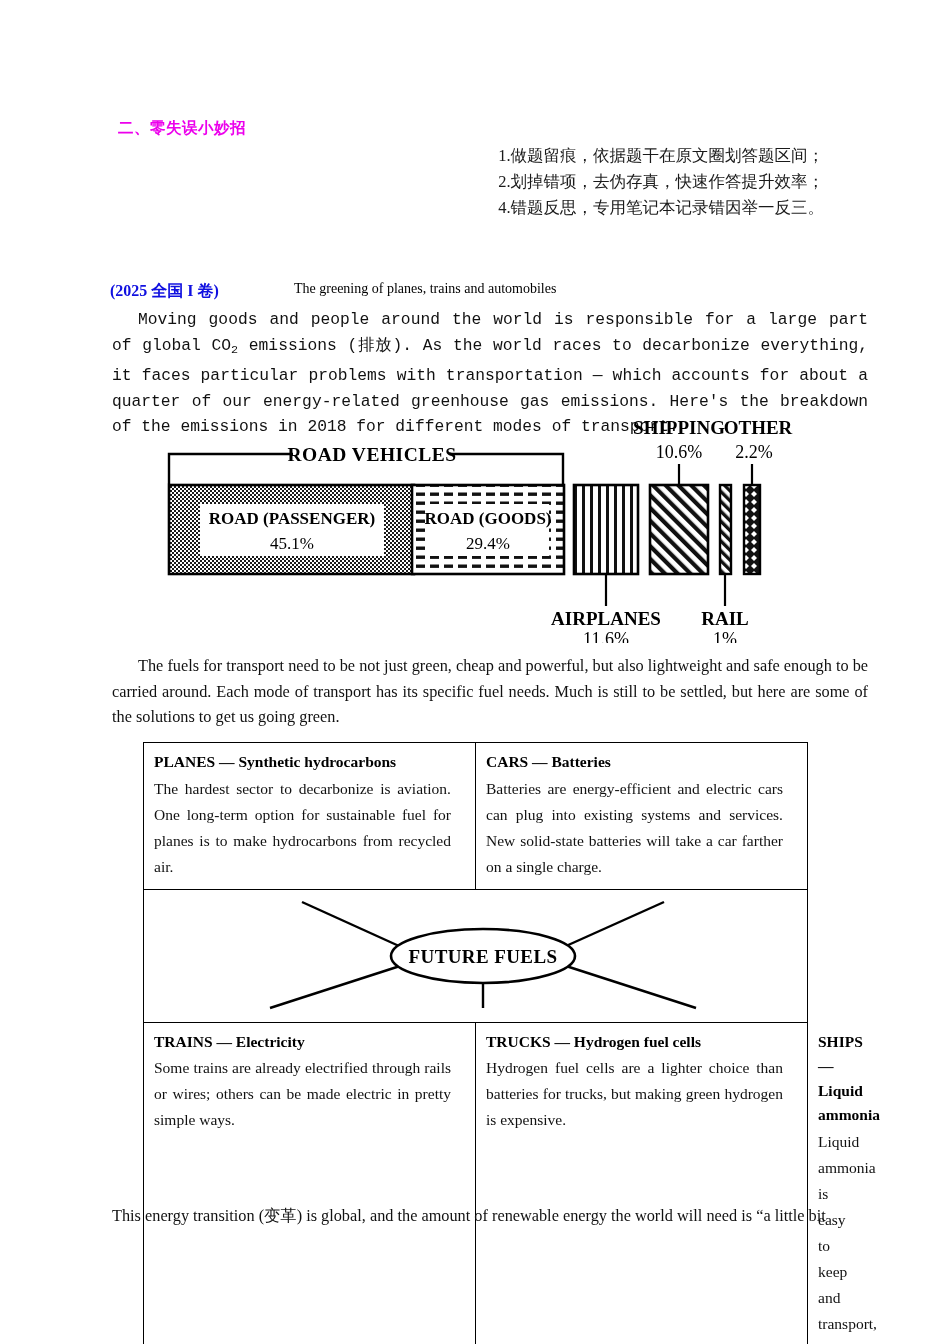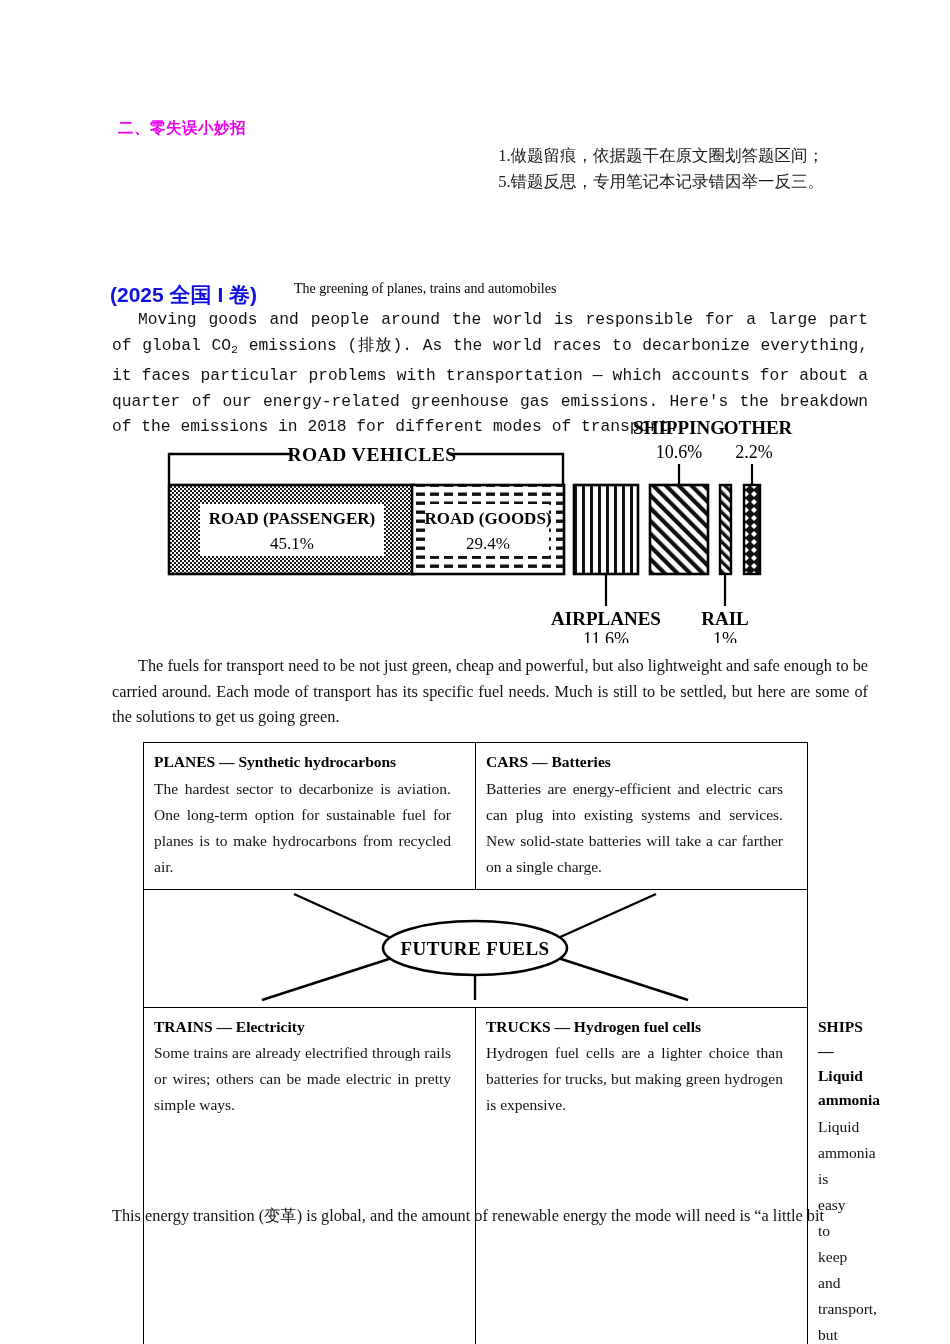--- a/index.html
+++ b/index.html
@@ -56,23 +56,23 @@
   
   .source-row {
     position: absolute;
     left: 110px; top: 281px;
     width: 760px;
     height: 22px;
   }
   .source-label {
     position: absolute;
     left: 0; top: 0;
-    font-family: Liberation Sans, sans-serif;
-    font-weight: bold;
-    font-size: 21px;
+    font-family: Liberation Serif, serif;
+    font-weight: bold;
+    font-size: 16px;
     color: #1010e0;
     white-space: nowrap;
   }
   .english-title {
     position: absolute;
     left: 184px; top: 0;
     font-family: "Liberation Serif", serif;
     font-weight: normal;
     font-size: 14px;
     color: #000;
@@ -126,33 +126,34 @@
     margin-bottom: 1px;
   }
   .cell-body {
     font-family: "Liberation Serif", serif;
     font-size: 15.5px;
     line-height: 26px;
     text-align: justify;
     text-justify: inter-word;
     color: #111;
   }
-  .middle-cell { padding: 0 !important; height: 118px; position: relative; margin-top: 36px; }
+  .middle-cell { padding: 8px !important; height: 118px; position: relative; margin-top: 36px; }
   .middle-cell svg { display:block; }
   .ships-cell { vertical-align: middle; }
 </style>
 </head>
 <body>
 
 <div class="page">
 
   <div class="tips-heading">二、零失误小妙招</div>
   <div class="tips-list">
     <div class="tip">1.做题留痕，依据题干在原文圈划答题区间；</div>
-    <div class="tip">5.错题反思，专用笔记本记录错因举一反三。</div>
+    <div class="tip">2.划掉错项，去伪存真，快速作答提升效率；</div>
+    <div class="tip">4.错题反思，专用笔记本记录错因举一反三。</div>
   </div>
 
 
   <div class="source-row">
     <span class="source-label">(2025 全国 I 卷)</span>
     <span class="english-title">The greening of planes, trains and automobiles</span>
   </div>
 
   <div class="para indent" id="para1"><span>Moving goods and people around the world is responsible for a large part of global CO</span><sub>2</sub><span> emissions (排放). As the world races to decarbonize everything, it faces particular problems with transportation — which accounts for about a quarter of our energy-related greenhouse gas emissions. Here's the breakdown of the emissions in 2018 for different modes of transport.</span></div>
 
@@ -281,15 +282,15 @@
         <div class="cell-body">Hydrogen fuel cells are a lighter choice than batteries for trucks, but making green hydrogen is expensive.</div>
       </td>
       <td style="width:35%" class="ships-cell">
         <div class="cell-title">SHIPS — Liquid ammonia</div>
         <div class="cell-body">Liquid ammonia is easy to keep and transport, but it is hard to ignite (点燃) and requires an engine redesign.</div>
       </td>
     </tr>
   </tbody>
     </table>
 
-  <div class="para" id="para3">This energy transition (变革) is global, and the amount of renewable energy the mode will need is “a little bit</div>
+  <div class="para" id="para3">This energy transition (变革) is global, and the amount of renewable energy the world will need is “a little bit</div>
 
 </div>
 
 </body></html>

